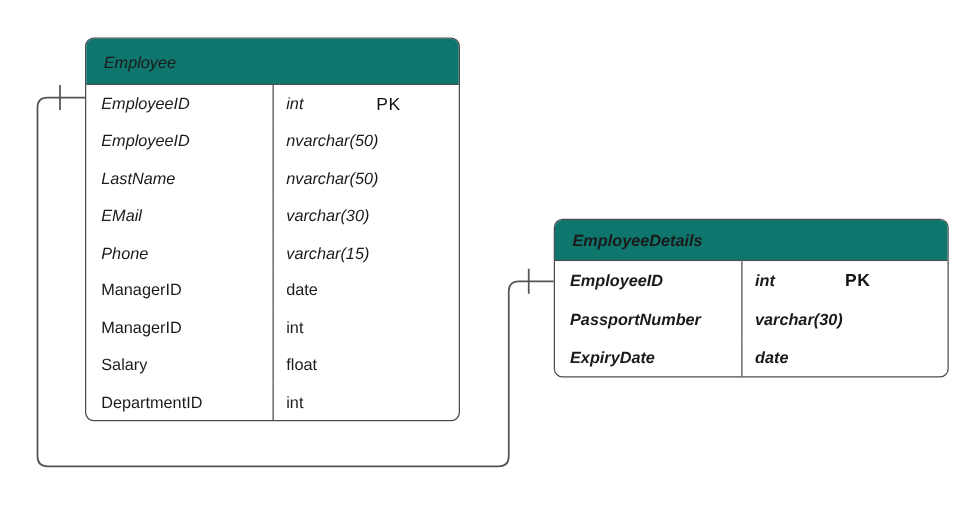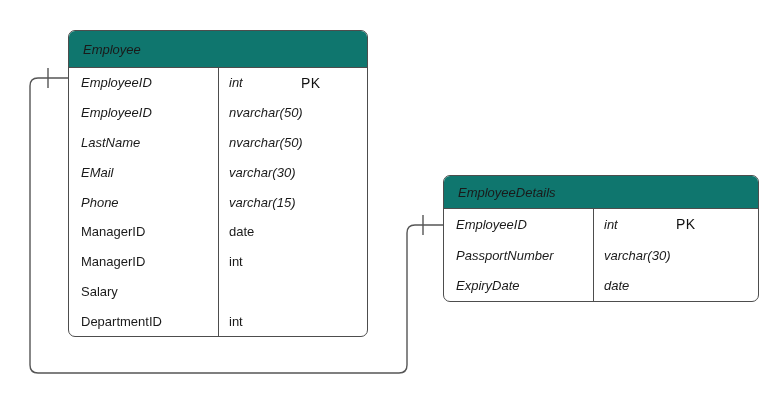--- a/index.html
+++ b/index.html
@@ -123,29 +123,30 @@
         <div class="trow">
           <span class="cell name">ManagerID</span>
           <span class="cell type">date</span>
         </div>
         <div class="trow">
           <span class="cell name">ManagerID</span>
           <span class="cell type">int</span>
         </div>
         <div class="trow">
           <span class="cell name">Salary</span>
+          <span class="cell type">float</span>
         </div>
         <div class="trow">
           <span class="cell name">DepartmentID</span>
           <span class="cell type">int</span>
         </div>
       </div>
   </div>
 
-  <div class="er-table" style="left:443px; top:175px; width:316px; height:127px; --headh:33px;">
+  <div class="er-table" style="left:443px; top:175px; width:316px; height:127px;font-weight:bold; --headh:33px;">
     <div class="er-header" style="height:33px;">EmployeeDetails</div>
     <div class="er-body">
         <div class="trow italic">
           <span class="cell name">EmployeeID</span>
           <span class="cell type">int<span class="key">PK</span></span>
         </div>
         <div class="trow italic">
           <span class="cell name">PassportNumber</span>
           <span class="cell type">varchar(30)</span>
         </div>

